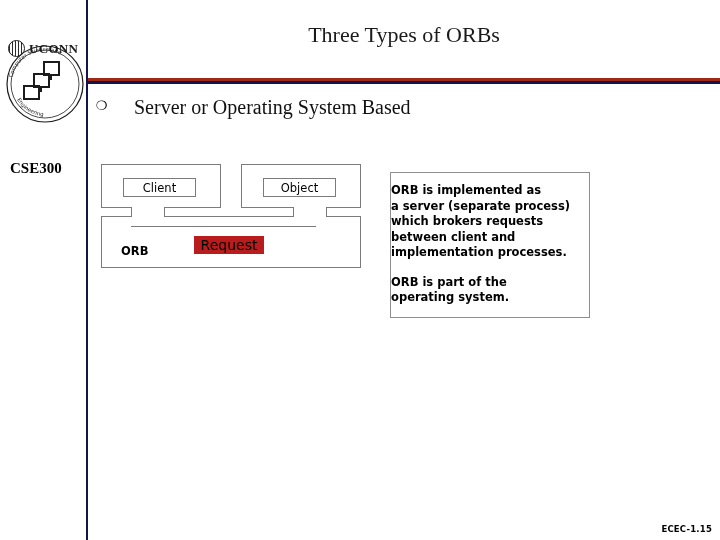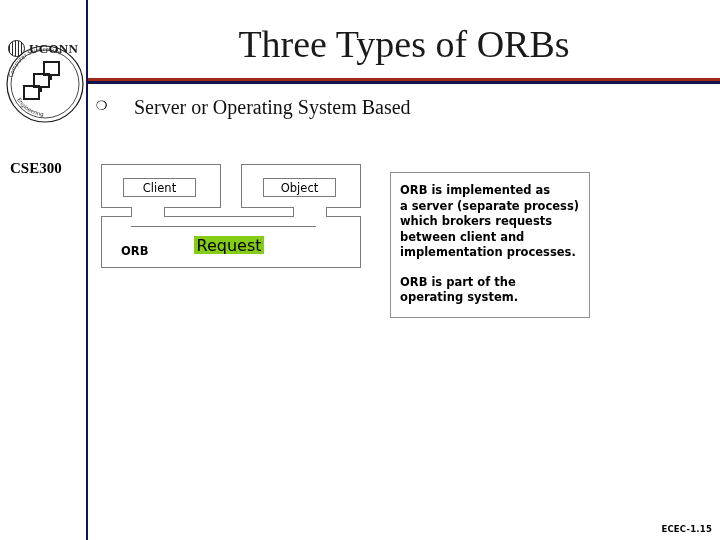--- a/index.html
+++ b/index.html
@@ -83,21 +83,21 @@
   }
 
   
   .slide-title {
     position: absolute;
     left: 88px;
     top: 22px;
     width: 632px;
     text-align: center;
     font-family: "Liberation Serif", serif;
-    font-size: 38px;
+    font-size: 22px;
     color: #1a1a1a;
   }
 
   
   .rule-wrap {
     position: absolute;
     left: 88px;
     top: 78px;
     width: 632px;
     height: 6px;
@@ -201,26 +201,26 @@
     font-size: 11.5px;
     font-weight: bold;
     color: #000000;
   }
   .lbl-request {
     position: absolute;
     left: 93px;
     top: 72px;
     width: 70px;
     height: 18px;
-    background: #84cc16;
+    background: #b91c1c;
     display: flex;
     align-items: center;
     justify-content: center;
     font-family: "DejaVu Sans", sans-serif;
-    font-size: 16px;
+    font-size: 14px;
     color: #000000;
   }
   
   .conn {
     position: absolute;
     background: #ffffff;
     border-left: 1px solid #7b7b7b;
     border-right: 1px solid #7b7b7b;
     box-sizing: border-box;
   }
@@ -246,21 +246,21 @@
   
   .note-panel {
     position: absolute;
     left: 390px;
     top: 172px;
     width: 200px;
     height: 146px;
     border: 1px solid #8f8f8f;
     background: #ffffff;
     box-sizing: border-box;
-    padding: 10px 9px;
+    padding: 10px 0;
     font-family: "DejaVu Sans", sans-serif;
     font-size: 11.5px;
     font-weight: bold;
     color: #000000;
     line-height: 1.35;
   }
   .note-p {
     margin: 0 0 14px 0;
     white-space: pre-line;
   }

